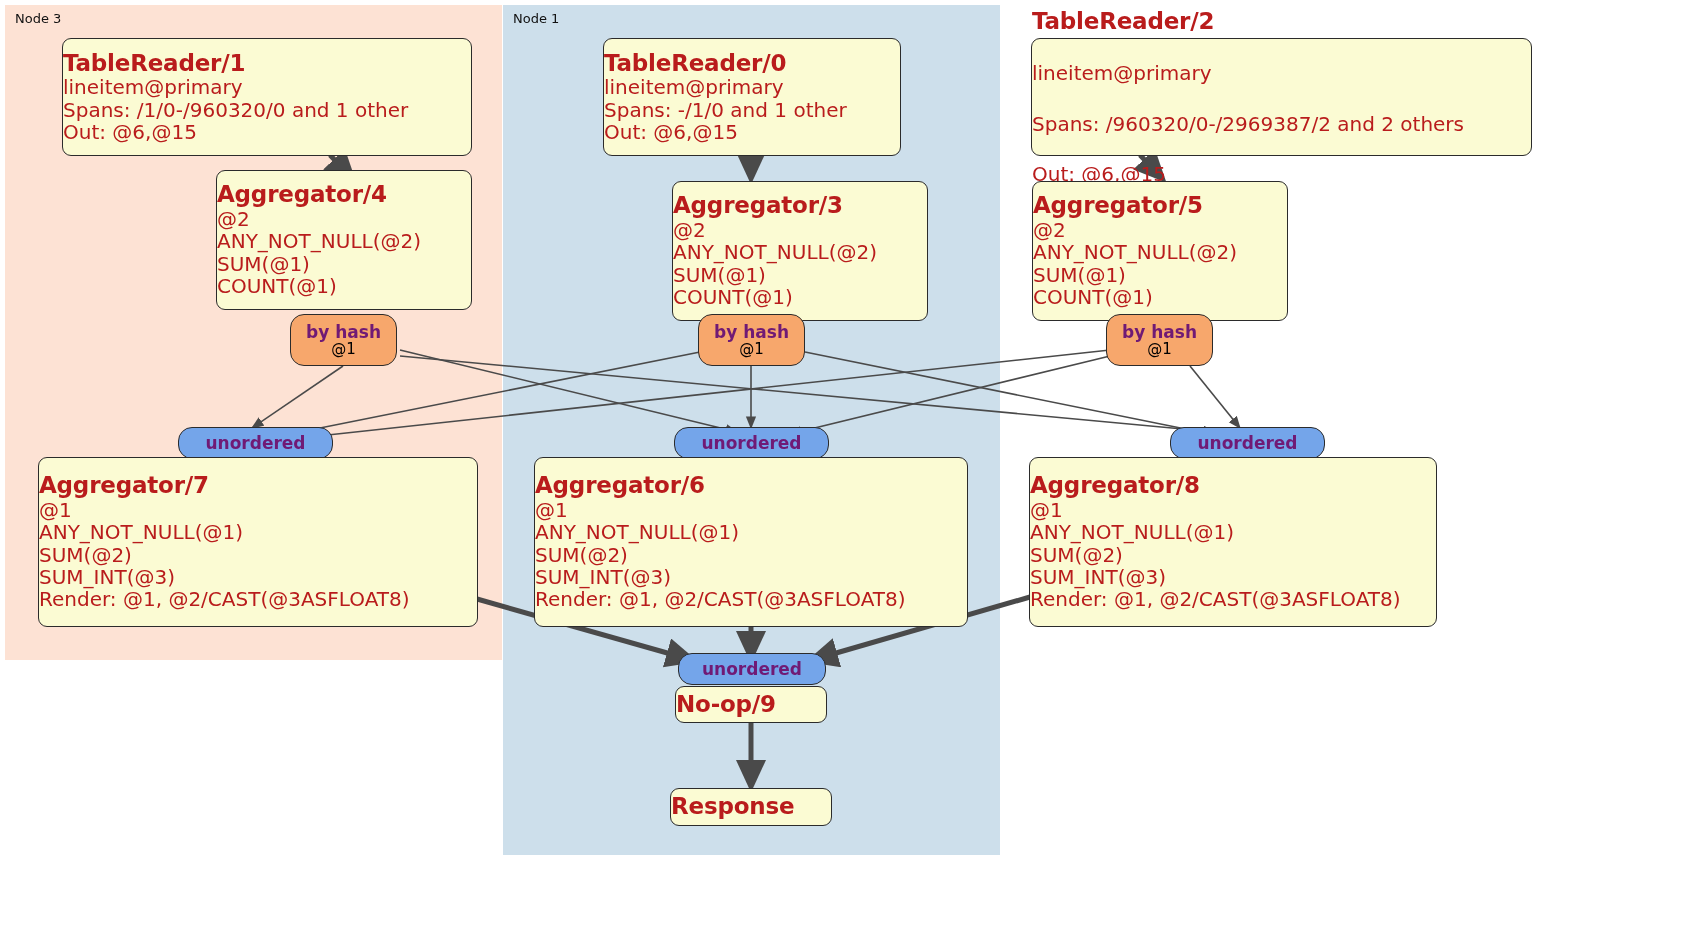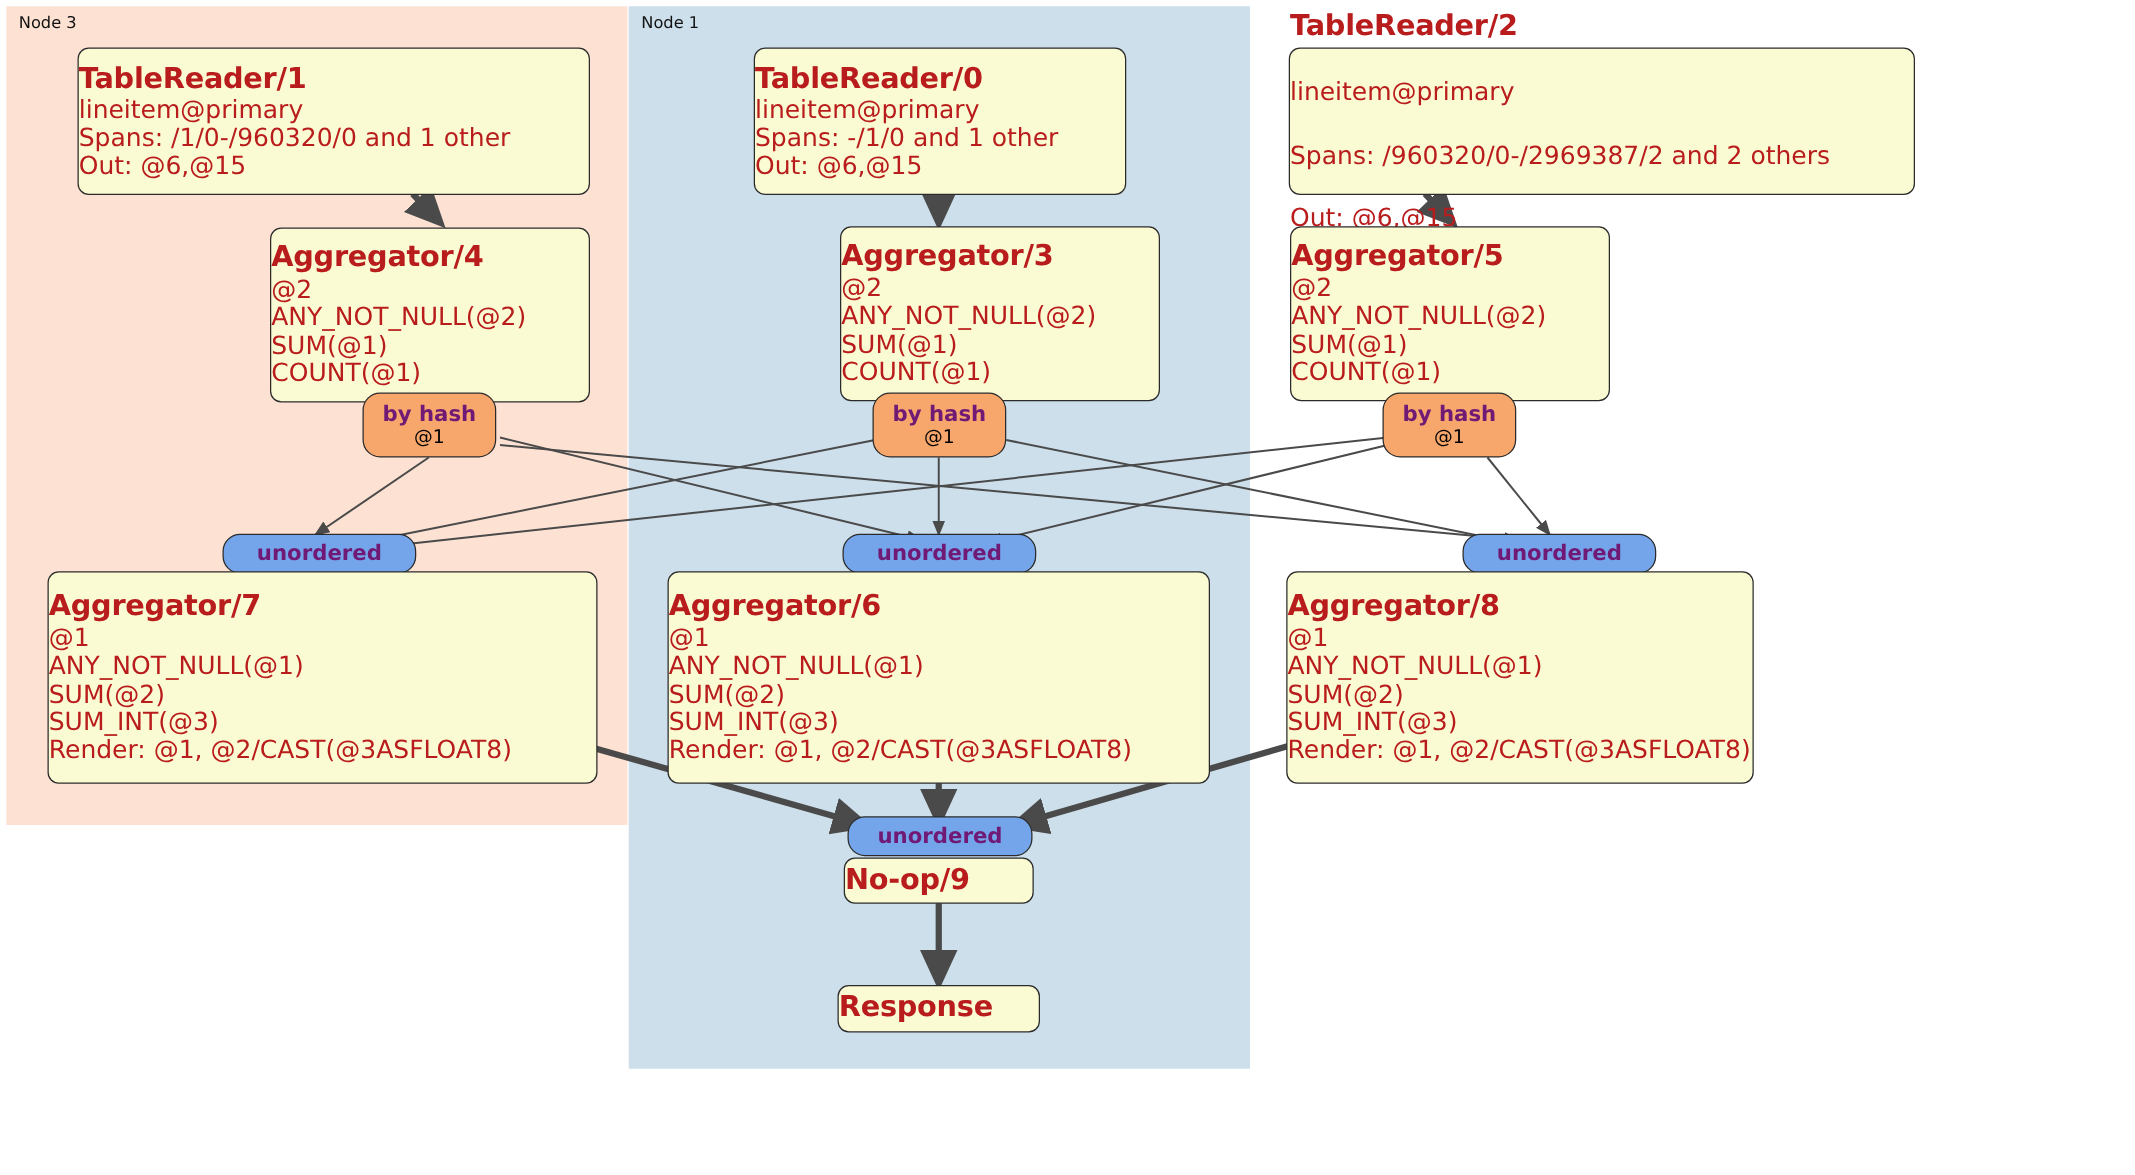--- a/index.html
+++ b/index.html
@@ -99,21 +99,21 @@
     <div class="ln">Out: @6,@15</div>
   </div>
 
   <div class="box" style="left:1031px;top:38px;width:501px;height:118px;gap:28px;">
     <div class="ttl">TableReader/2</div>
     <div class="ln">lineitem@primary</div>
     <div class="ln">Spans: /960320/0-/2969387/2 and 2 others</div>
     <div class="ln">Out: @6,@15</div>
   </div>
 
-  <div class="box" style="left:216px;top:182px;width:256px;height:140px;">
+  <div class="box" style="left:216px;top:170px;width:256px;height:140px;">
     <div class="ttl">Aggregator/4</div>
     <div class="ln">@2</div>
     <div class="ln">ANY_NOT_NULL(@2)</div>
     <div class="ln">SUM(@1)</div>
     <div class="ln">COUNT(@1)</div>
   </div>
 
   <div class="box" style="left:624px;top:181px;width:256px;height:140px;margin-left:48px;">
     <div class="ttl">Aggregator/3</div>
     <div class="ln">@2</div>
@@ -168,21 +168,21 @@
 
   <div class="box" style="left:534px;top:457px;width:434px;height:170px;">
     <div class="ttl">Aggregator/6</div>
     <div class="ln">@1</div>
     <div class="ln">ANY_NOT_NULL(@1)</div>
     <div class="ln">SUM(@2)</div>
     <div class="ln">SUM_INT(@3)</div>
     <div class="ln">Render: @1, @2/CAST(@3ASFLOAT8)</div>
   </div>
 
-  <div class="box" style="left:1029px;top:457px;width:374px;height:170px;">
+  <div class="box" style="left:1029px;top:457px;width:408px;height:170px;">
     <div class="ttl">Aggregator/8</div>
     <div class="ln">@1</div>
     <div class="ln">ANY_NOT_NULL(@1)</div>
     <div class="ln">SUM(@2)</div>
     <div class="ln">SUM_INT(@3)</div>
     <div class="ln">Render: @1, @2/CAST(@3ASFLOAT8)</div>
   </div>
 
   <div class="pill unord" style="left:678px;top:653px;width:148px;height:32px;">
     <div class="p1">unordered</div>

